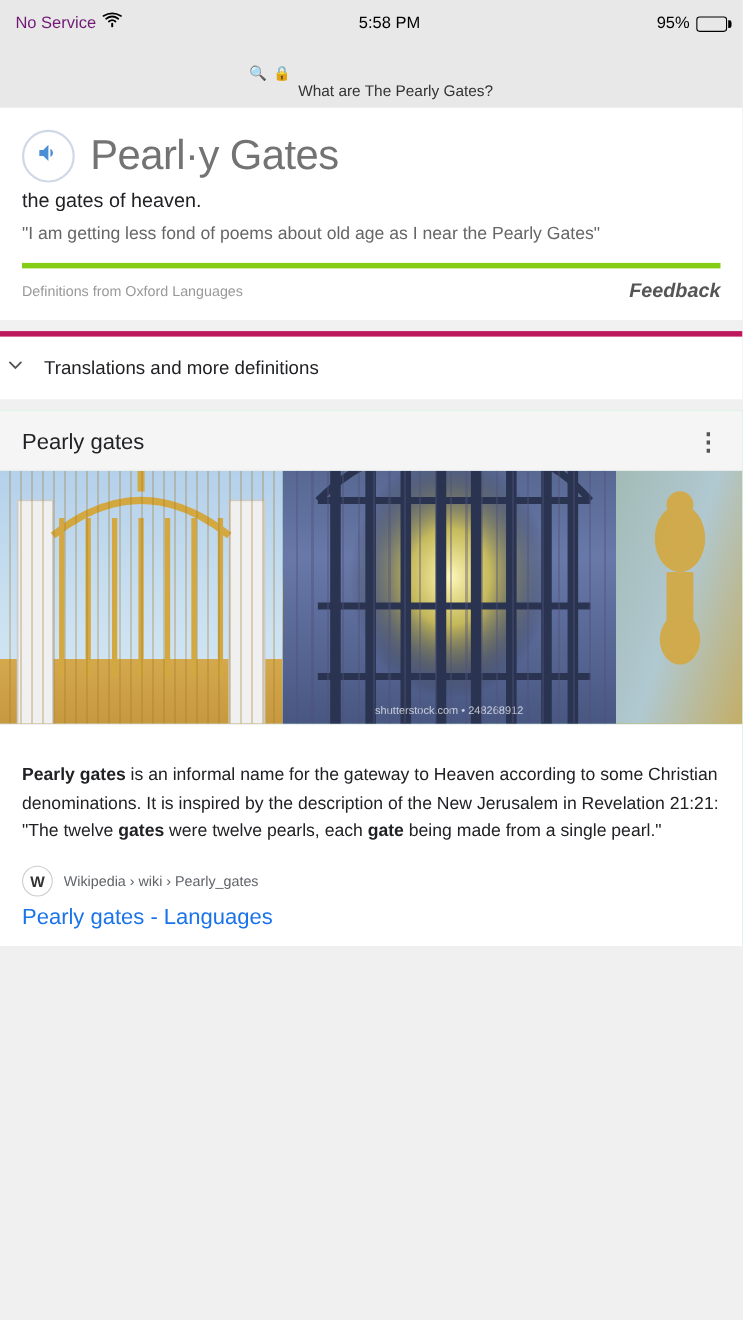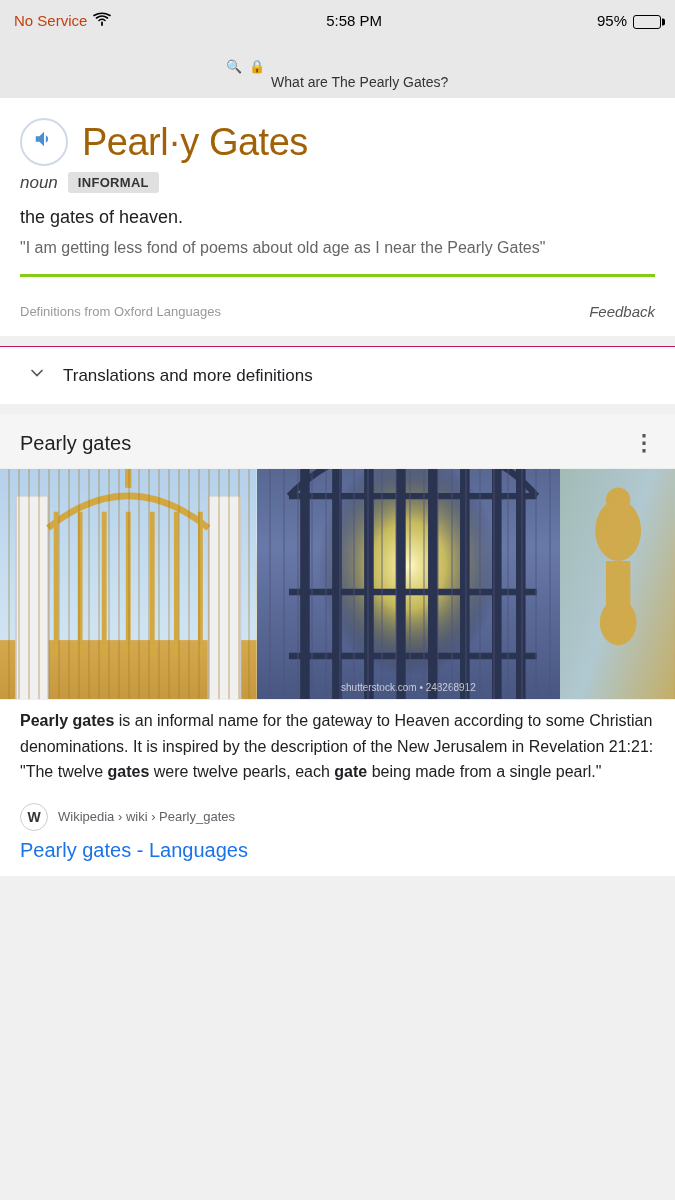--- a/index.html
+++ b/index.html
@@ -20,21 +20,21 @@
       align-items: center;
       padding: 6px 14px 4px 14px;
       height: 38px;
     }
     .status-left {
       display: flex;
       align-items: center;
       gap: 6px;
       font-size: 15px;
       font-weight: 500;
-      color: #c2410c;
+      color: #701a75;
     }
     .status-center {
       font-size: 15px;
       font-weight: 500;
       color: #000;
     }
     .status-right {
       display: flex;
       align-items: flex-end;
       gap: 6px;
@@ -123,21 +123,21 @@
       background: #fff;
       flex-shrink: 0;
     }
     .speaker-icon {
       color: #4a8fd4;
       font-size: 22px;
     }
     .word-title {
       font-size: 38px;
       font-weight: 400;
-      color: #a16207;
+      color: #737373;
       letter-spacing: -0.5px;
     }
     .phonetic {
       font-size: 18px;
       color: #5f6368;
       margin-bottom: 12px;
       margin-left: 2px;
       font-style: normal;
     }
     .word-type-row {
@@ -170,43 +170,44 @@
       font-size: 16px;
       color: #666;
       line-height: 1.5;
       margin-bottom: 14px;
     }
     .source-row {
       display: flex;
       justify-content: space-between;
       align-items: center;
       margin-top: 1px;
-      border-top: 3px solid #84cc16;
-      padding-top: 26px;
+      border-top: 5px solid #84cc16;
+      padding-top: 10px;
     }
     .source-text {
       font-size: 13px;
       color: #999;
     }
     .feedback-link {
-      font-size: 15px;
+      font-size: 18px;
       color: #555;
       font-style: italic;
       cursor: pointer;
+      font-weight: bold;
     }
 
     
     .translations-row {
       background: #fff;
       margin-top: 10px;
-      padding: 16px 27px;
+      padding: 16px 4px;
       display: flex;
       align-items: center;
       gap: 16px;
-      border-top: 1px solid #be185d;
+      border-top: 5px solid #be185d;
     }
     .chevron-down {
       color: #555;
       font-size: 18px;
       font-weight: 300;
     }
     .translations-label {
       font-size: 17px;
       color: #202124;
     }
@@ -315,21 +316,21 @@
       color: rgba(255,255,255,0.7);
     }
 
     
     .gate3 {
       background: linear-gradient(160deg, #a8c0b8 0%, #b0c8d0 30%, #d0b870 50%, #c8a860 70%, #b89848 100%);
     }
 
     
     .wiki-section {
-      padding: 8px 20px 14px 20px;
+      padding: 33px 20px 14px 20px;
       background: #fff;
       border-top: 1px solid #eee;
     }
     .wiki-description {
       font-size: 16px;
       color: #202124;
       line-height: 1.6;
       margin-bottom: 18px;
     }
     .wiki-description strong {
@@ -406,24 +407,20 @@
     <div class="word-header">
       <button class="speaker-btn">
         <span class="speaker-icon">
           <svg width="22" height="22" viewBox="0 0 24 24" fill="#4a8fd4">
             <path d="M3 9v6h4l5 5V4L7 9H3zm13.5 3c0-1.77-1.02-3.29-2.5-4.03v8.05c1.48-.73 2.5-2.25 2.5-4.02z"></path>
           </svg>
         </span>
       </button>
       <h1 class="word-title">Pearl·y Gates</h1>
     </div>
-    <div class="word-type-row">
-      <span class="word-type">noun</span>
-      <span class="badge">INFORMAL</span>
-    </div>
     <div class="definition-main">the gates of heaven.</div>
     <div class="definition-example">"I am getting less fond of poems about old age as I near the Pearly Gates"</div>
     <div class="source-row">
       <span class="source-text">Definitions from Oxford Languages</span>
       <span class="feedback-link">Feedback</span>
     </div>
   </div>
 
   <div class="translations-row">
     <span class="chevron-down">

